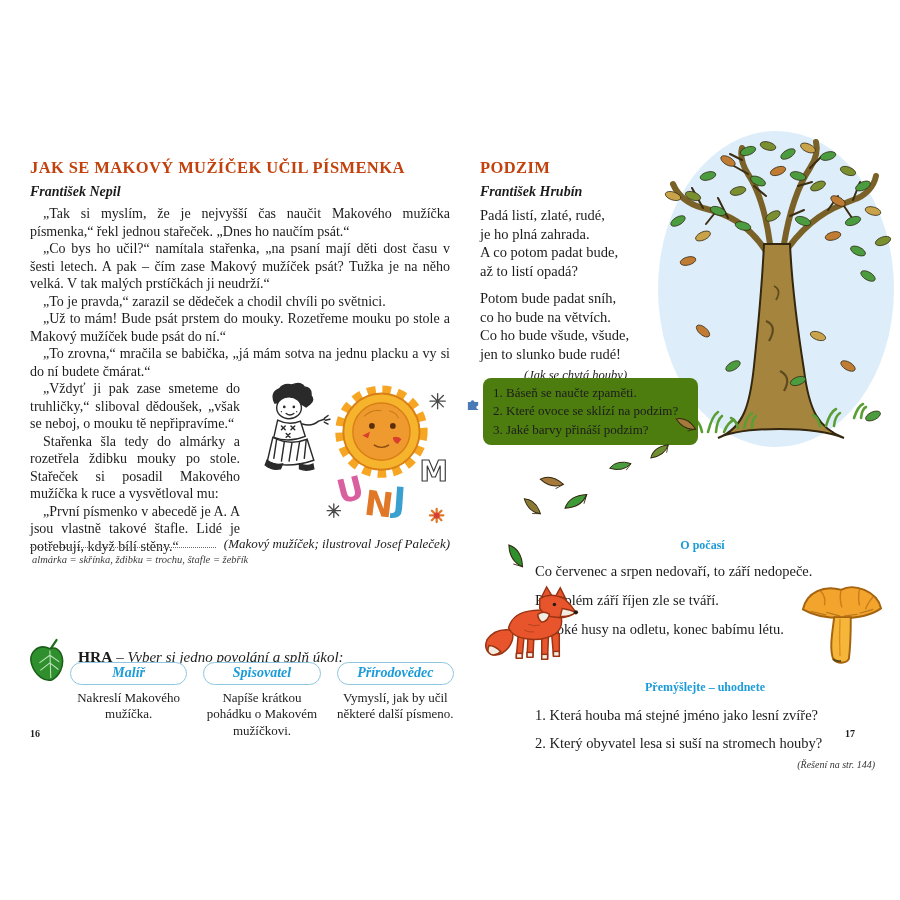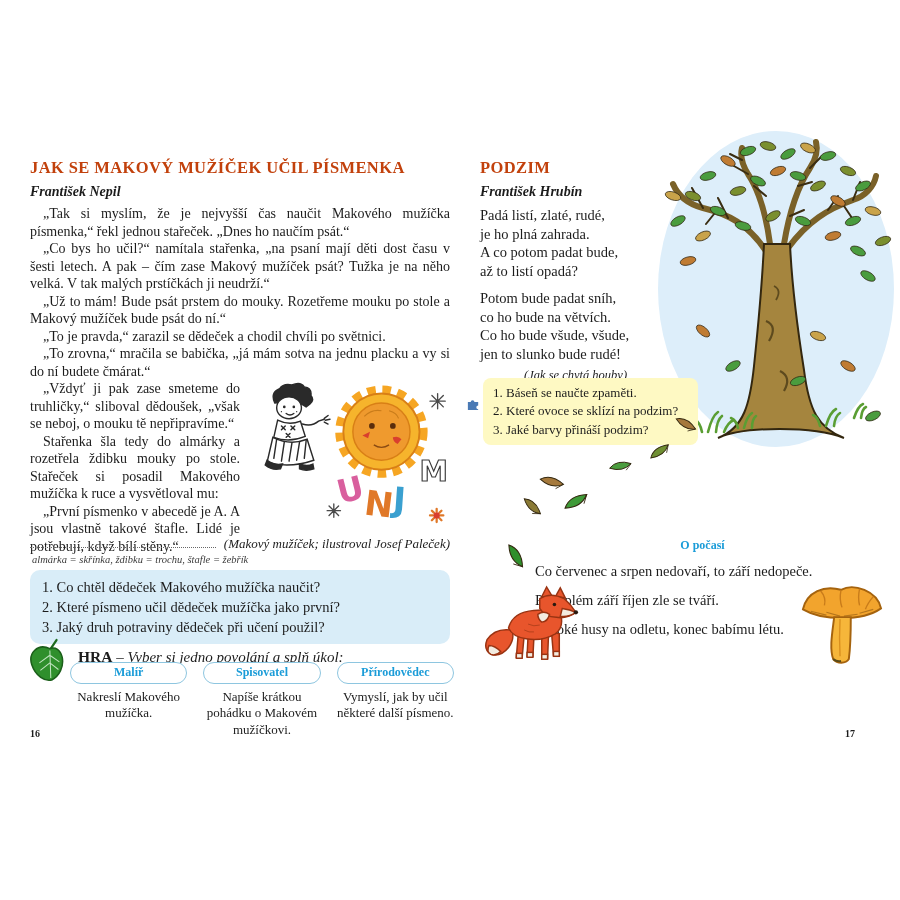--- a/index.html
+++ b/index.html
@@ -21,46 +21,46 @@
   .gloss{font-style:italic;font-size:10.5px;color:#3a3a3a;}
   .qbox{background:#d9edf8;border-radius:10px;padding:7px 12px;font-size:14.5px;line-height:1.38;}
   .qbox div{white-space:nowrap;}
   .game-row{display:flex;align-items:flex-start;}
   .game-text{font-size:15px;margin-left:12px;margin-top:10px;}
   .game-text b{font-size:15.5px;}
   .game-text i{font-style:italic;}
   .opts{display:flex;width:384px;gap:16px;}
   .opt{flex:1;text-align:center;}
   .pill{display:block;border:1.5px solid #8ec6e0;border-radius:12px;padding:2px 0 3px;
-        color:#1b9cd8;font-weight:bold;font-size:12px;background:#fff;}
+        color:#1b9cd8;font-weight:bold;font-style:italic;font-size:14px;background:#fff;}
   .task{font-size:13px;line-height:1.25;margin-top:5px;}
   
   .poem{font-size:14.5px;line-height:18.5px;}
   .poem .gap{height:9px;}
   .poem-src{font-style:italic;font-size:12.5px;margin:3px 0 0 44px;color:#222;}
-  .qbox2{background:#fef9c3;border-radius:8px;padding:6px 10px;font-size:13px;line-height:1.42;}
+  .qbox2{background:#4d7c0f;border-radius:8px;padding:6px 10px;font-size:13px;line-height:1.42;}
   .qbox2 div{white-space:nowrap;}
   .weather-lines div{font-size:14.5px;line-height:29px;white-space:nowrap;}
   .riddle-q div{font-size:14.5px;line-height:28px;white-space:nowrap;}
   .solution{font-style:italic;font-size:10px;text-align:right;margin-top:2px;color:#333;}
   .leaf-s{position:absolute;width:26px;height:20px;}
 </style>
 </head>
 <body>
 
 <div id="canvas">
 
   <div class="abs blue-title" style="left:30px;top:158px;">JAK SE MAKOVÝ MUŽÍČEK UČIL PÍSMENKA</div>
   <div class="abs author" style="left:30px;top:184px;">František Nepil</div>
 
   <div class="abs lp-body" style="left:30px;top:205px;">
     <p>„Tak si myslím, že je nejvyšší čas naučit Makového mužíčka písmenka,“ řekl jednou stařeček. „Dnes ho naučím psát.“</p>
     <p>„Co bys ho učil?“ namítala stařenka, „na psaní mají děti dost času v šesti letech. A pak – čím zase Makový mužíček psát? Tužka je na něho velká. V tak malých prstíčkách ji neudrží.“</p>
+    <p>„To je pravda,“ zarazil se dědeček a chodil chvíli po světnici.</p>
     <p>„Už to mám! Bude psát prstem do mouky. Rozetřeme mouku po stole a Makový mužíček bude psát do ní.“</p>
-    <p>„To je pravda,“ zarazil se dědeček a chodil chvíli po světnici.</p>
     <p>„To zrovna,“ mračila se babička, „já mám sotva na jednu placku a vy si do ní budete čmárat.“</p>
     <span class="ill">
       <svg viewBox="0 0 210 152" width="200" height="145">
 
         <g stroke="#2a2a2a" stroke-width="1.5" fill="none" stroke-linecap="round">
           <path d="M26,22 q-5,-11 5,-15 q4,-6 13,-4 q9,-4 13,2 q8,1 7,9 q4,5 -1,9 l-4,3 q-8,-6 -17,-5 q-9,0 -16,1 z" fill="#2a2a2a"></path>
           <ellipse cx="41" cy="27" rx="13" ry="11.5" fill="#fff"></ellipse>
           <circle cx="36" cy="26" r="1.4" fill="#2a2a2a" stroke="none"></circle>
           <circle cx="46" cy="26" r="1.4" fill="#2a2a2a" stroke="none"></circle>
           <path d="M38,33 q4,3 8,0"></path>
@@ -112,25 +112,20 @@
     <p>Stařenka šla tedy do almárky a rozetřela ždibku mouky po stole. Stařeček si posadil Makového mužíčka k ruce a vysvětloval mu:</p>
     <p>„První písmenko v abecedě je A. A jsou vlastně takové štafle. Lidé je potřebují, když bílí stěny.“</p>
   </div>
 
   <div class="abs cit-row" style="left:30px;top:536px;">
     <span class="cit-dots"></span>
     <span class="cit-text">(Makový mužíček; ilustroval Josef Paleček)</span>
   </div>
   <div class="abs gloss" style="left:32px;top:554px;">almárka = skřínka, ždibku = trochu, štafle = žebřík</div>
 
-  <div class="abs qbox" style="left:30px;top:570px;width:396px;">
-    <div>1. Co chtěl dědeček Makového mužíčka naučit?</div>
-    <div>2. Které písmeno učil dědeček mužíčka jako první?</div>
-    <div>3. Jaký druh potraviny dědeček při učení použil?</div>
-  </div>
 
   <div class="abs game-row" style="left:28px;top:638px;">
     <span>
       <svg viewBox="0 0 40 46" width="38" height="44">
         <path d="M30,2 L22,14" stroke="#1f6b1f" stroke-width="2.4" fill="none" stroke-linecap="round"></path>
         <path d="M23,11 C10,5 0,16 4,28 C8,40 18,46 25,44 C33,40 38,30 36,20 C34,12 29,9 23,11 Z" fill="#2f8f2c" stroke="#1b5e1a" stroke-width="1.6"></path>
         <path d="M23,13 L24,42 M23,18 L12,26 M23,18 L33,25 M23,26 L13,34 M23,26 L32,33" stroke="#bfe3bf" stroke-width="1.1" fill="none"></path>
       </svg>
     </span>
     <span class="game-text">
@@ -337,16 +332,24 @@
     <svg viewBox="0 0 92 84" width="90" height="82">
       <path d="M6,28 C10,10 28,3 45,8 C58,1 82,9 86,27 C76,34 62,37 46,37 C30,37 16,34 6,28 Z" fill="#f2a42d" stroke="#a5630e" stroke-width="2"></path>
       <path d="M24,9 Q30,16 28,24 M45,8 Q43,18 46,26 M64,7 Q62,16 64,24 M78,15 Q72,22 70,28" stroke="#c97c1a" stroke-width="1.4" fill="none"></path>
       <path d="M14,30 L30,34 M30,31 L44,35 M48,35 L62,33 M64,32 L78,28" stroke="#b5761c" stroke-width="1.2" fill="none"></path>
       <path d="M38,36 C36,52 33,68 37,79 C41,84 50,84 53,79 C55,64 55,50 55,36 Z" fill="#f6b63a" stroke="#a5630e" stroke-width="2"></path>
       <path d="M44,38 Q43,58 44,76" stroke="#d98f1e" stroke-width="1.4" fill="none"></path>
       <path d="M37,79 q4,3 8,2" stroke="#5a4a18" stroke-width="2" fill="none"></path>
     </svg>
   </div>
 
+  <div class="abs" style="left:535px;top:640px;width:340px;">
+    <div class="blue-head">Přemýšlejte – uhodnete</div>
+    <div class="riddle-q" style="margin-top:6px;">
+      <div>1. Která houba má stejné jméno jako lesní zvíře?</div>
+      <div>2. Který obyvatel lesa si suší na stromech houby?</div>
+    </div>
+    <div class="solution">(Řešení na str. 144)</div>
+  </div>
 
   <div class="abs pagenum" style="left:845px;top:728px;">17</div>
 
 </div>
 
 </body></html>

